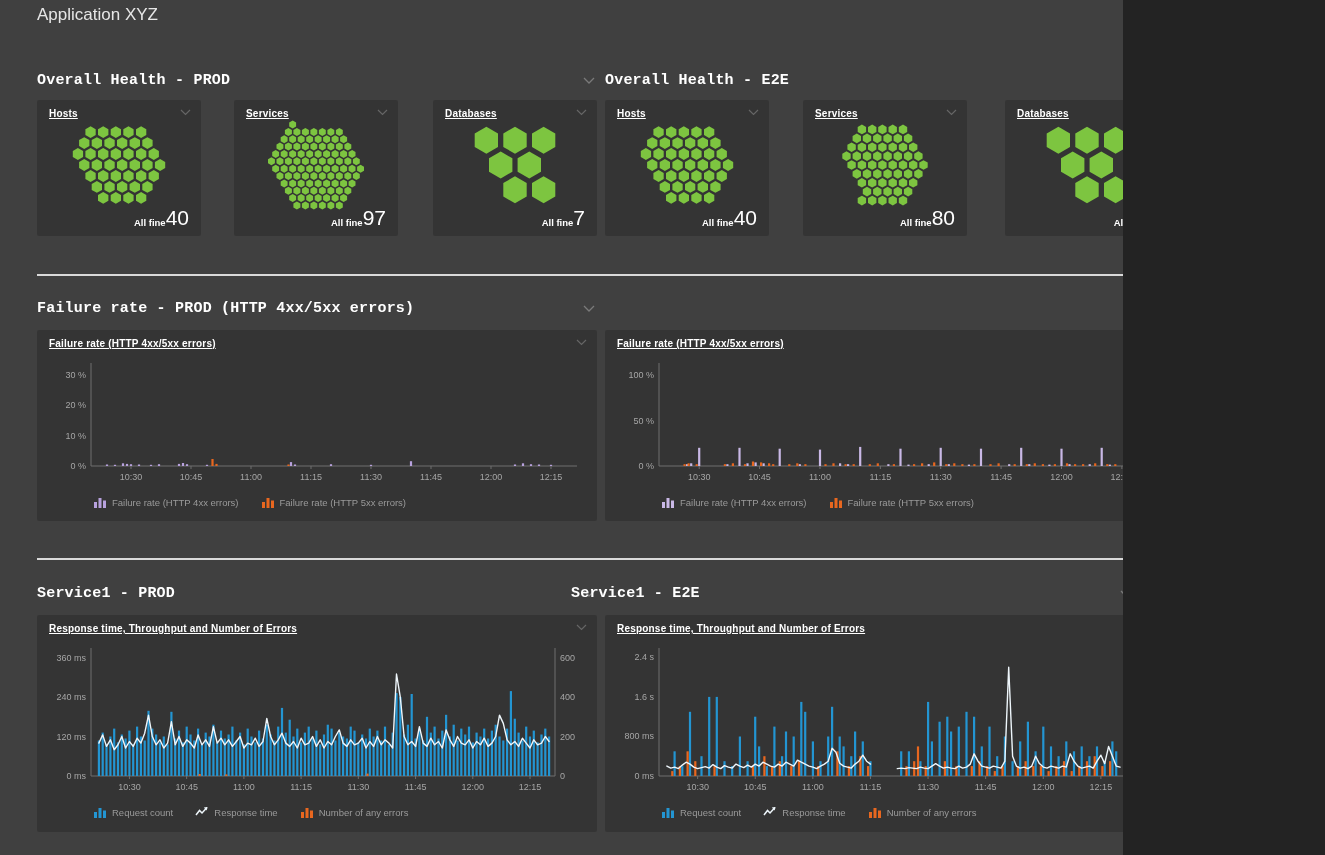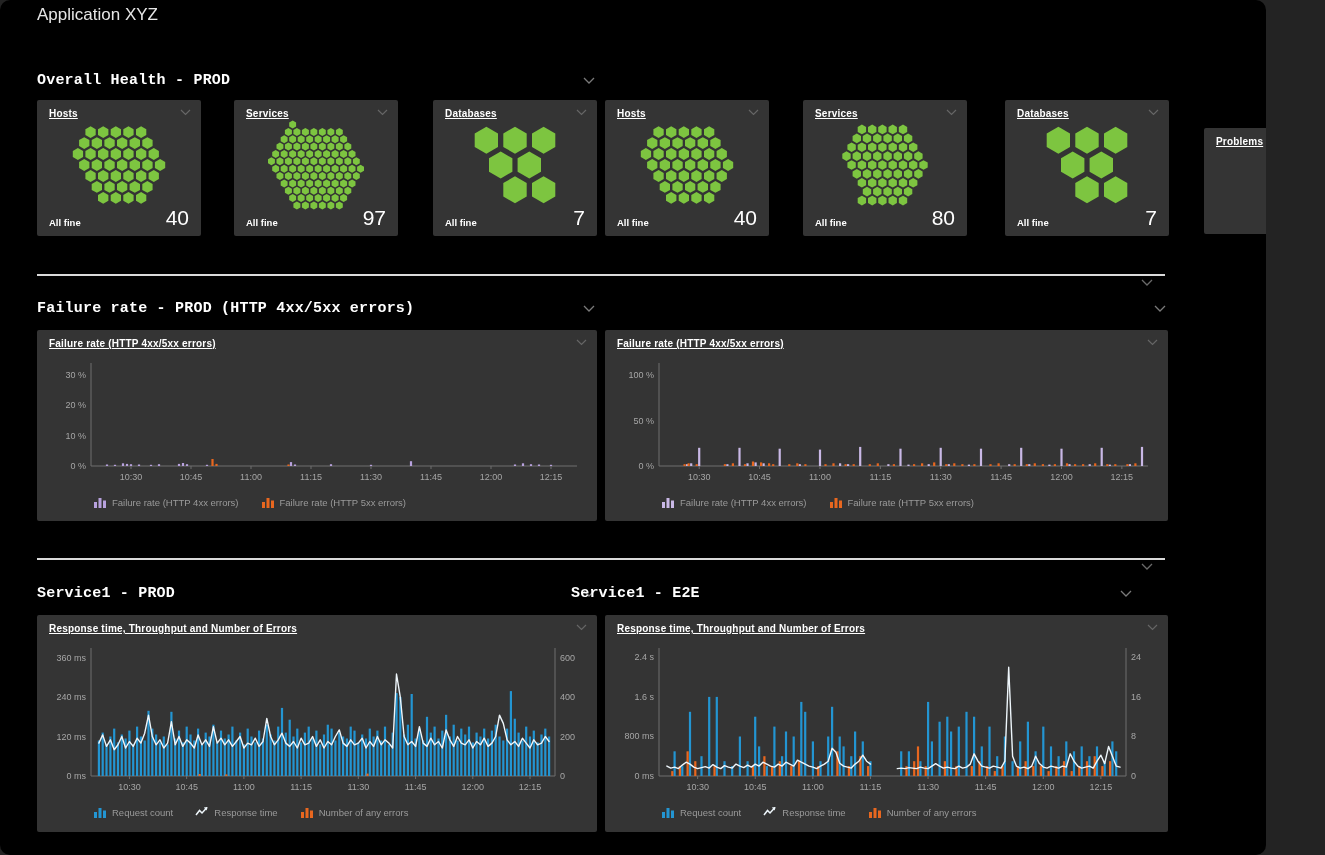--- a/index.html
+++ b/index.html
@@ -1,28 +1,28 @@
 <!DOCTYPE html>
 <html><head>
 <meta charset="utf-8">
 <style>
   html,body{margin:0;padding:0;background:#232323;}
   *{box-sizing:border-box;}
-  .dash{position:relative;width:1266px;height:855px;background:#000000;
-        font-family:"Liberation Sans",sans-serif;overflow:hidden;border-radius:10px;}
+  .dash{position:relative;width:1123px;height:855px;background:#404040;
+        font-family:"Liberation Sans",sans-serif;overflow:hidden;}
   .page-title{position:absolute;left:37px;top:5px;font-size:17px;color:#e6e6e6;font-weight:400;}
   .sec-header{position:absolute;height:20px;color:#ffffff;font-size:15px;font-weight:bold;letter-spacing:.2px;font-family:Liberation Mono, monospace;}
   .sec-header .chev{position:absolute;right:2px;top:5px;}
   .tile{position:absolute;background:#343434;border-radius:2px;}
   .tile-head{position:absolute;left:12px;right:8px;top:8px;height:14px;color:#ffffff;
              font-size:10px;font-weight:bold;letter-spacing:.2px;text-decoration:underline;}
   .tile-head .chev{position:absolute;right:2px;top:1px;}
   .honey-svg{position:absolute;left:0;top:20px;}
   .tile-foot{position:absolute;left:12px;right:12px;bottom:8px;display:flex;
-             justify-content:space-between;align-items:flex-end;}
+             justify-content:flex-end;align-items:flex-end;}
   .status-text{font-size:9.5px;font-weight:bold;color:#ffffff;}
   .count-text{font-size:21px;font-weight:300;color:#ffffff;line-height:1;margin-top:16px;}
   .problems-count{position:absolute;right:14px;bottom:4px;font-size:32px;font-weight:200;color:#ffffff;}
   .problems-dash{position:absolute;left:66px;top:14px;width:22px;height:1px;background:#4d4d4d;}
   .divider{position:absolute;height:2px;background:#dadada;}
   .div-chev{position:absolute;}
   .chart-svg{position:absolute;left:6px;top:26px;}
   .legend{position:absolute;left:56px;display:flex;gap:22px;align-items:flex-start;
           font-size:9.5px;color:#9a9a9a;}
   .legend .li{display:flex;align-items:center;gap:5px;}
@@ -31,20 +31,26 @@
 </style>
 </head>
 <body>
 
 <div class="dash">
 
   <div class="page-title">Application XYZ</div>
 
   <div class="sec-header" style="left:37px;top:72px;width:560px">
     <span>Overall Health - PROD</span>
+    <svg class="chev" width="12" height="8">
+        <polyline points="1,1 6,6 11,1" fill="none" stroke="#7a7a7a" stroke-width="1.3"></polyline>
+      </svg>
+  </div>
+  <div class="sec-header" style="left:605px;top:72px;width:563px">
+    <span>Overall Health - E2E</span>
     <svg class="chev" width="12" height="8">
         <polyline points="1,1 6,6 11,1" fill="none" stroke="#7a7a7a" stroke-width="1.3"></polyline>
       </svg>
   </div>
 
   <div class="tile" style="left:37px;top:100px;width:164px;height:136px">
     <div class="tile-head"><span>Hosts</span>
       <svg class="chev" width="11" height="7">
           <polyline points="1,1 5.5,5.5 10,1" fill="none" stroke="#666" stroke-width="1.2"></polyline>
         </svg></div>

